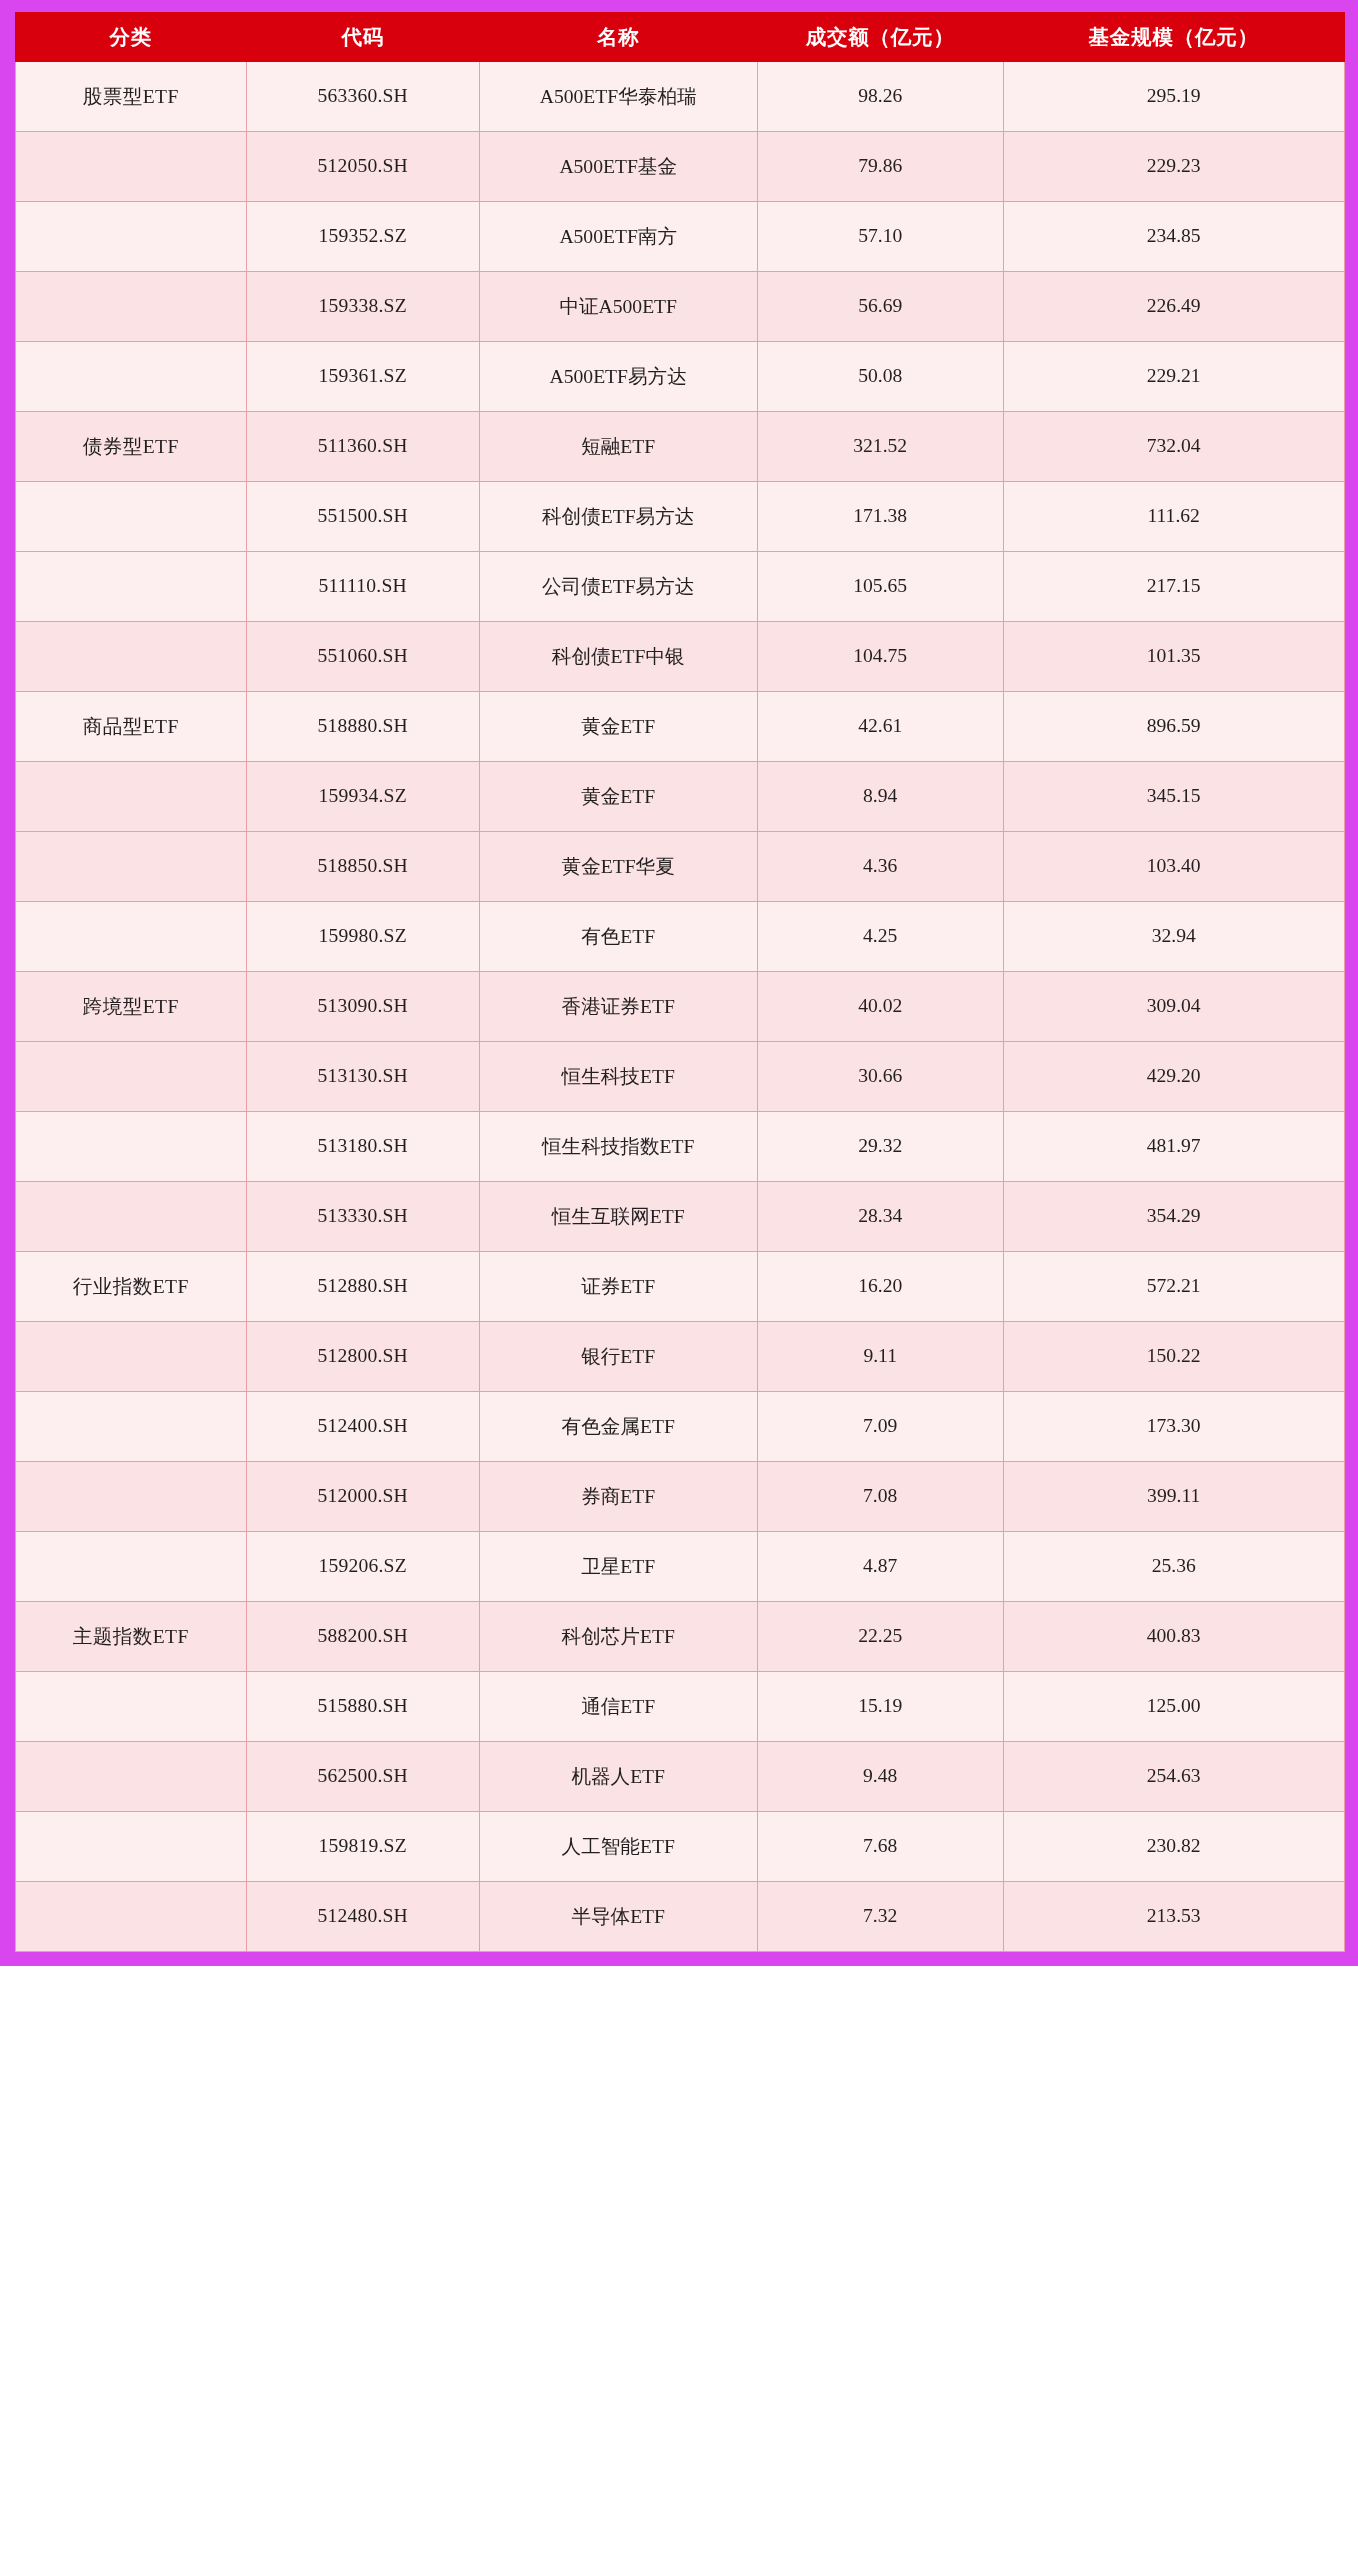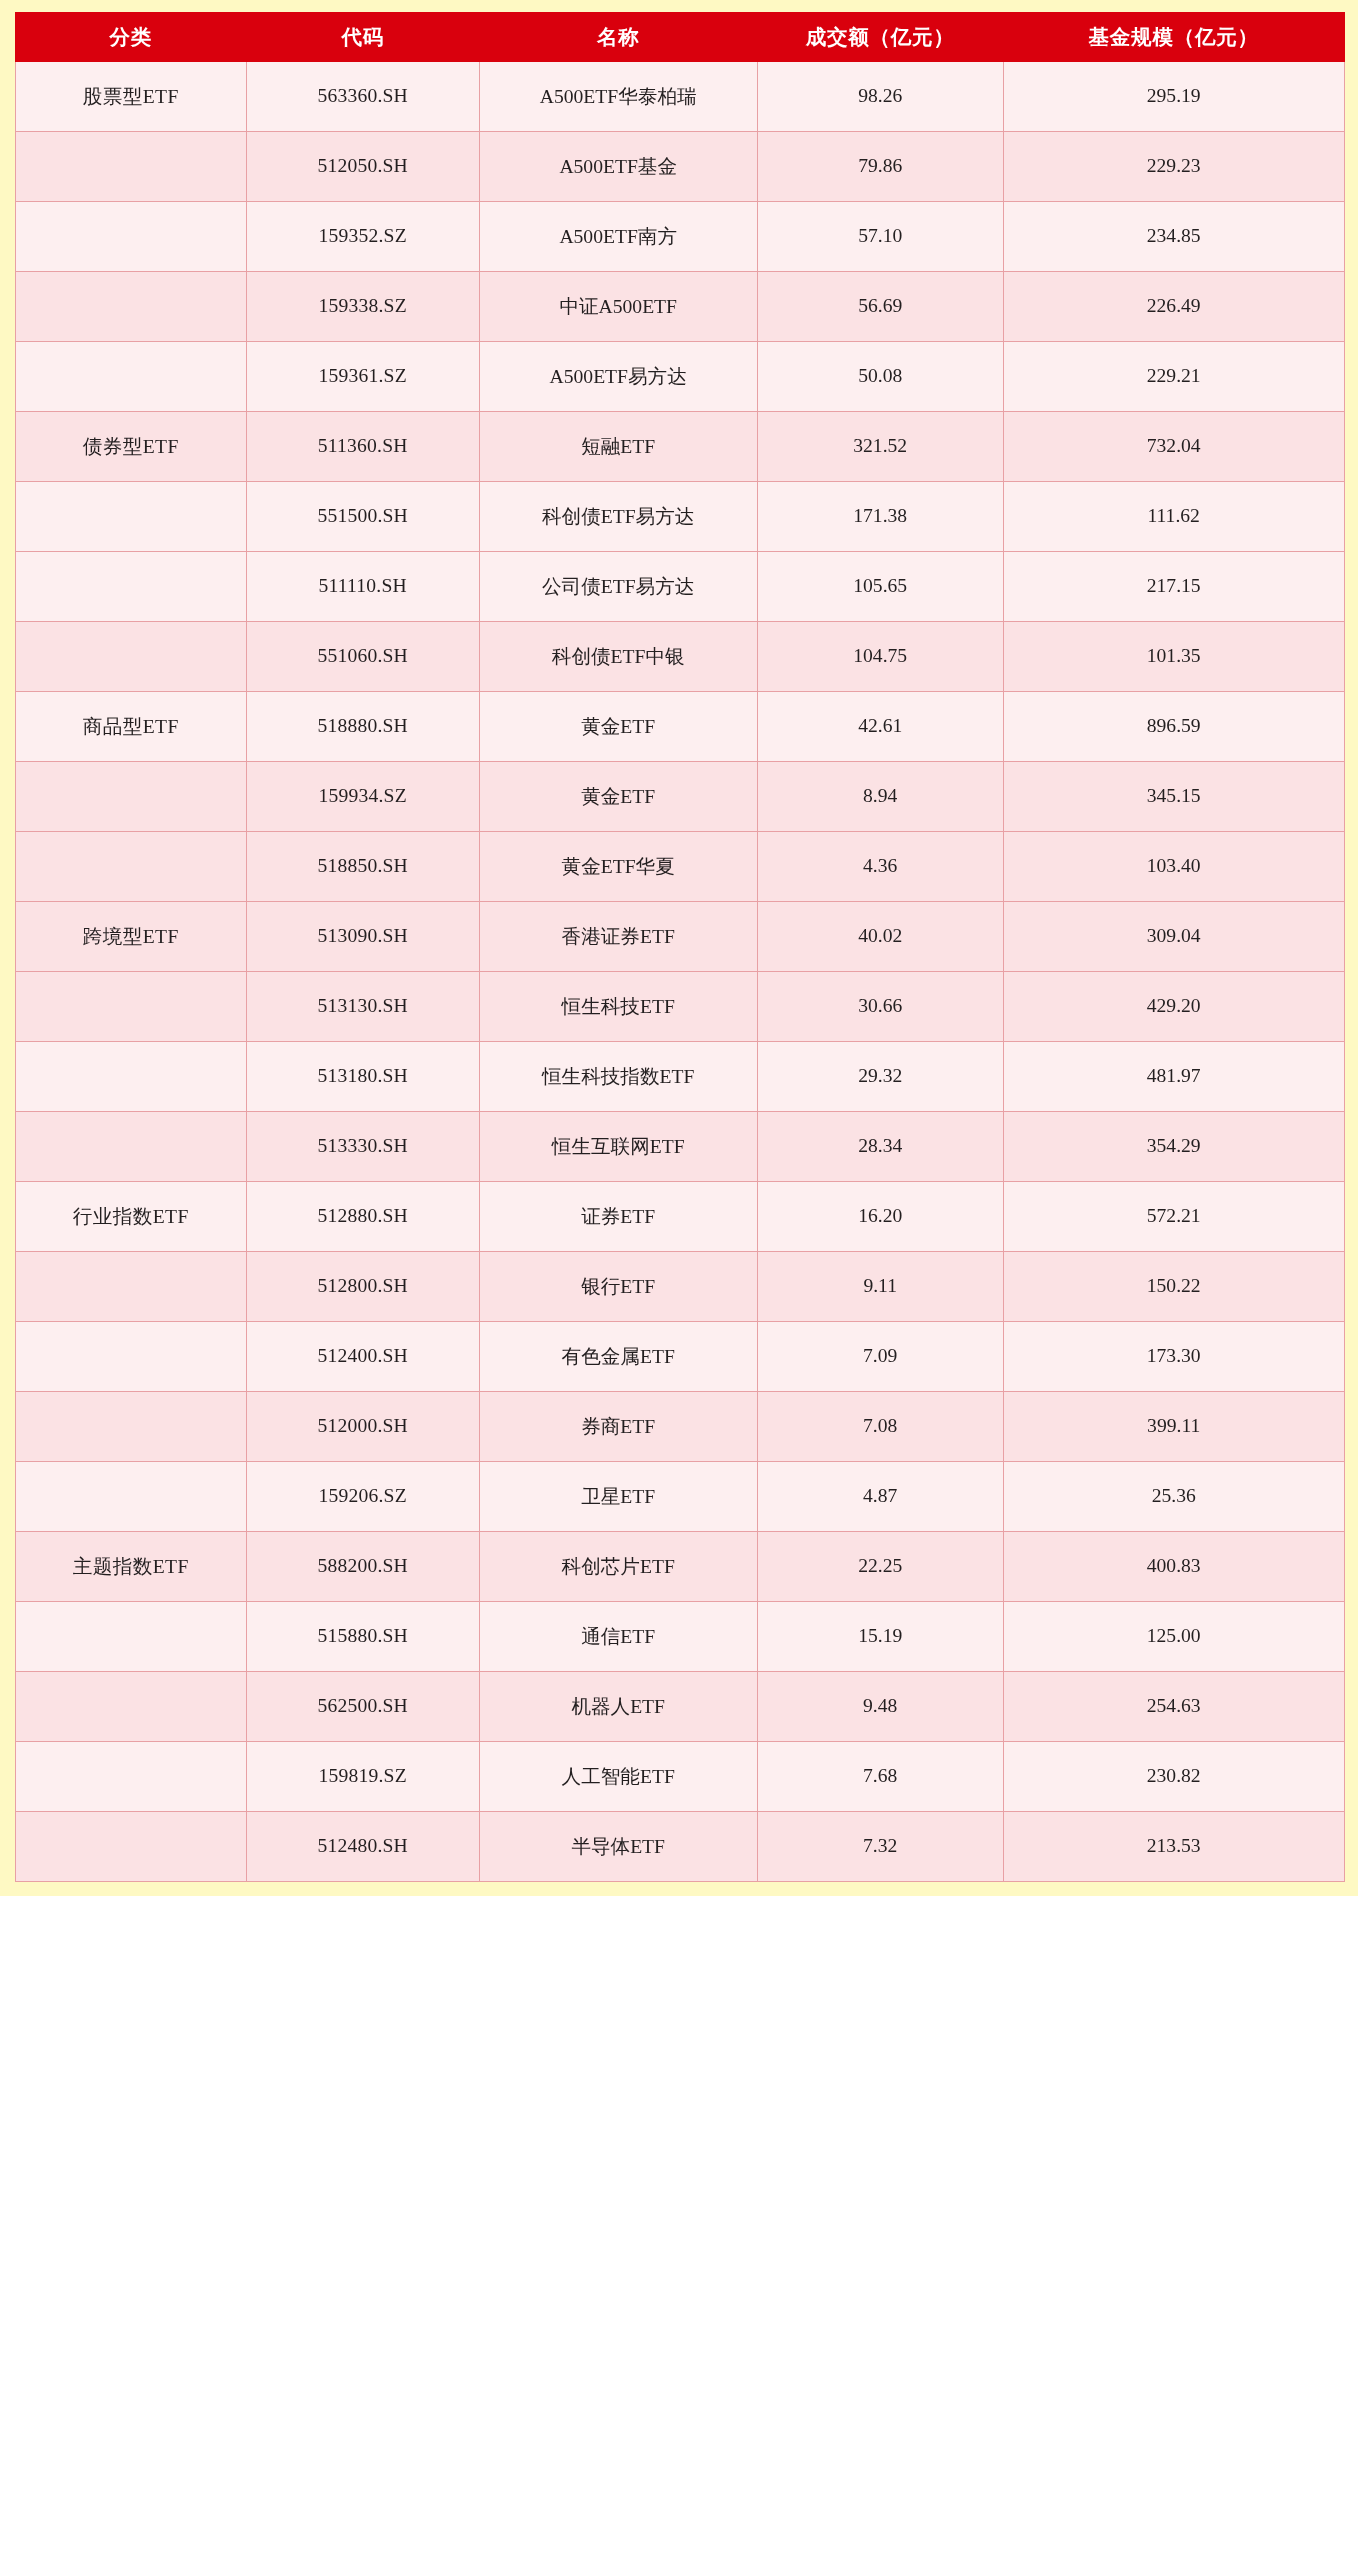--- a/index.html
+++ b/index.html
@@ -9,21 +9,21 @@
   }
   body {
     width: 1359px;
     font-family: "Liberation Serif", "DejaVu Serif", serif;
     color: #231f20;
   }
   .sheet {
     width: 1359px;
     box-sizing: border-box;
     padding: 11.5px 14.7px 14.7px 14.7px;
-    background: #fef9c3;
+    background: #d946ef;
   }
   table.etf-table {
     border-collapse: collapse;
     width: 1329px;
     table-layout: fixed;
     margin: 0 auto;
   }
   table.etf-table col.c-cat   { width: 231px; }
   table.etf-table col.c-code  { width: 233px; }
   table.etf-table col.c-name  { width: 278px; }
@@ -167,20 +167,27 @@
           <td class="num-cell">8.94</td>
           <td class="num-cell">345.15</td>
         </tr>
         <tr class="band-b">
           <td class="cat-cell"></td>
           <td class="code-cell">518850.SH</td>
           <td>黄金ETF华夏</td>
           <td class="num-cell">4.36</td>
           <td class="num-cell">103.40</td>
         </tr>
+        <tr>
+          <td class="cat-cell"></td>
+          <td class="code-cell">159980.SZ</td>
+          <td>有色ETF</td>
+          <td class="num-cell">4.25</td>
+          <td class="num-cell">32.94</td>
+        </tr>
         <tr class="band-b">
           <td class="cat-cell">跨境型ETF</td>
           <td class="code-cell">513090.SH</td>
           <td>香港证券ETF</td>
           <td class="num-cell">40.02</td>
           <td class="num-cell">309.04</td>
         </tr>
         <tr class="band-b">
           <td class="cat-cell"></td>
           <td class="code-cell">513130.SH</td>

